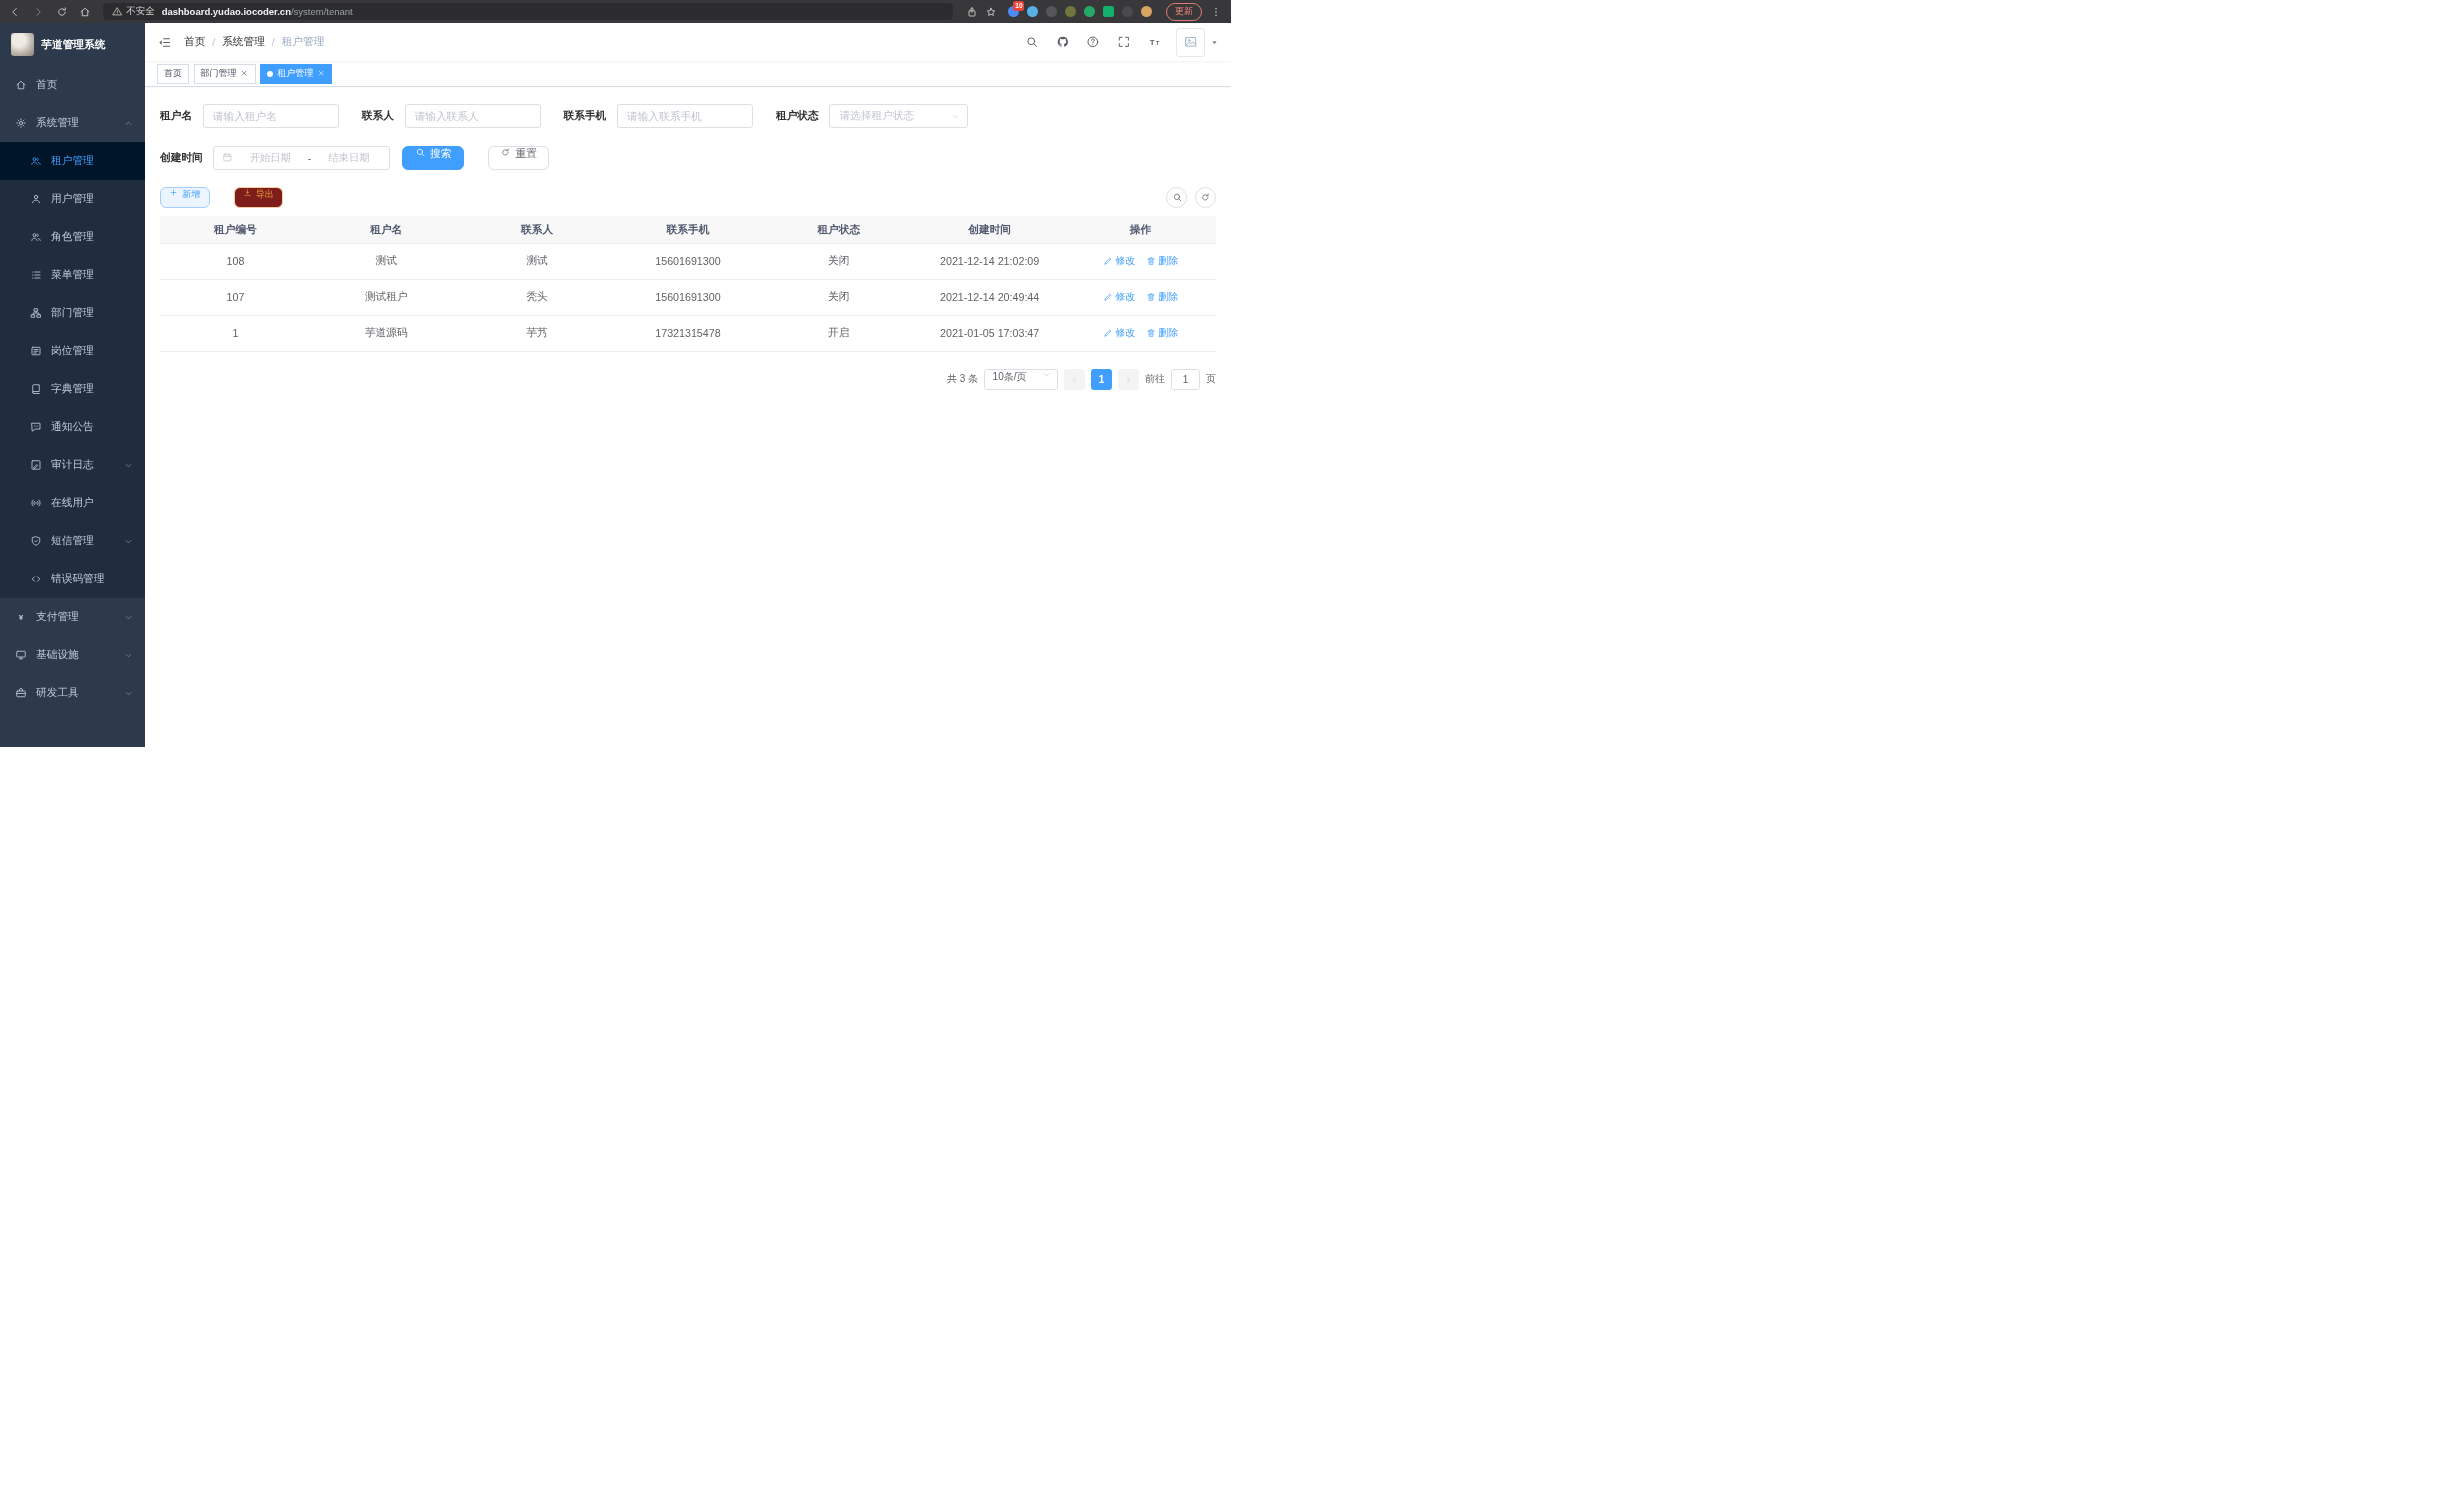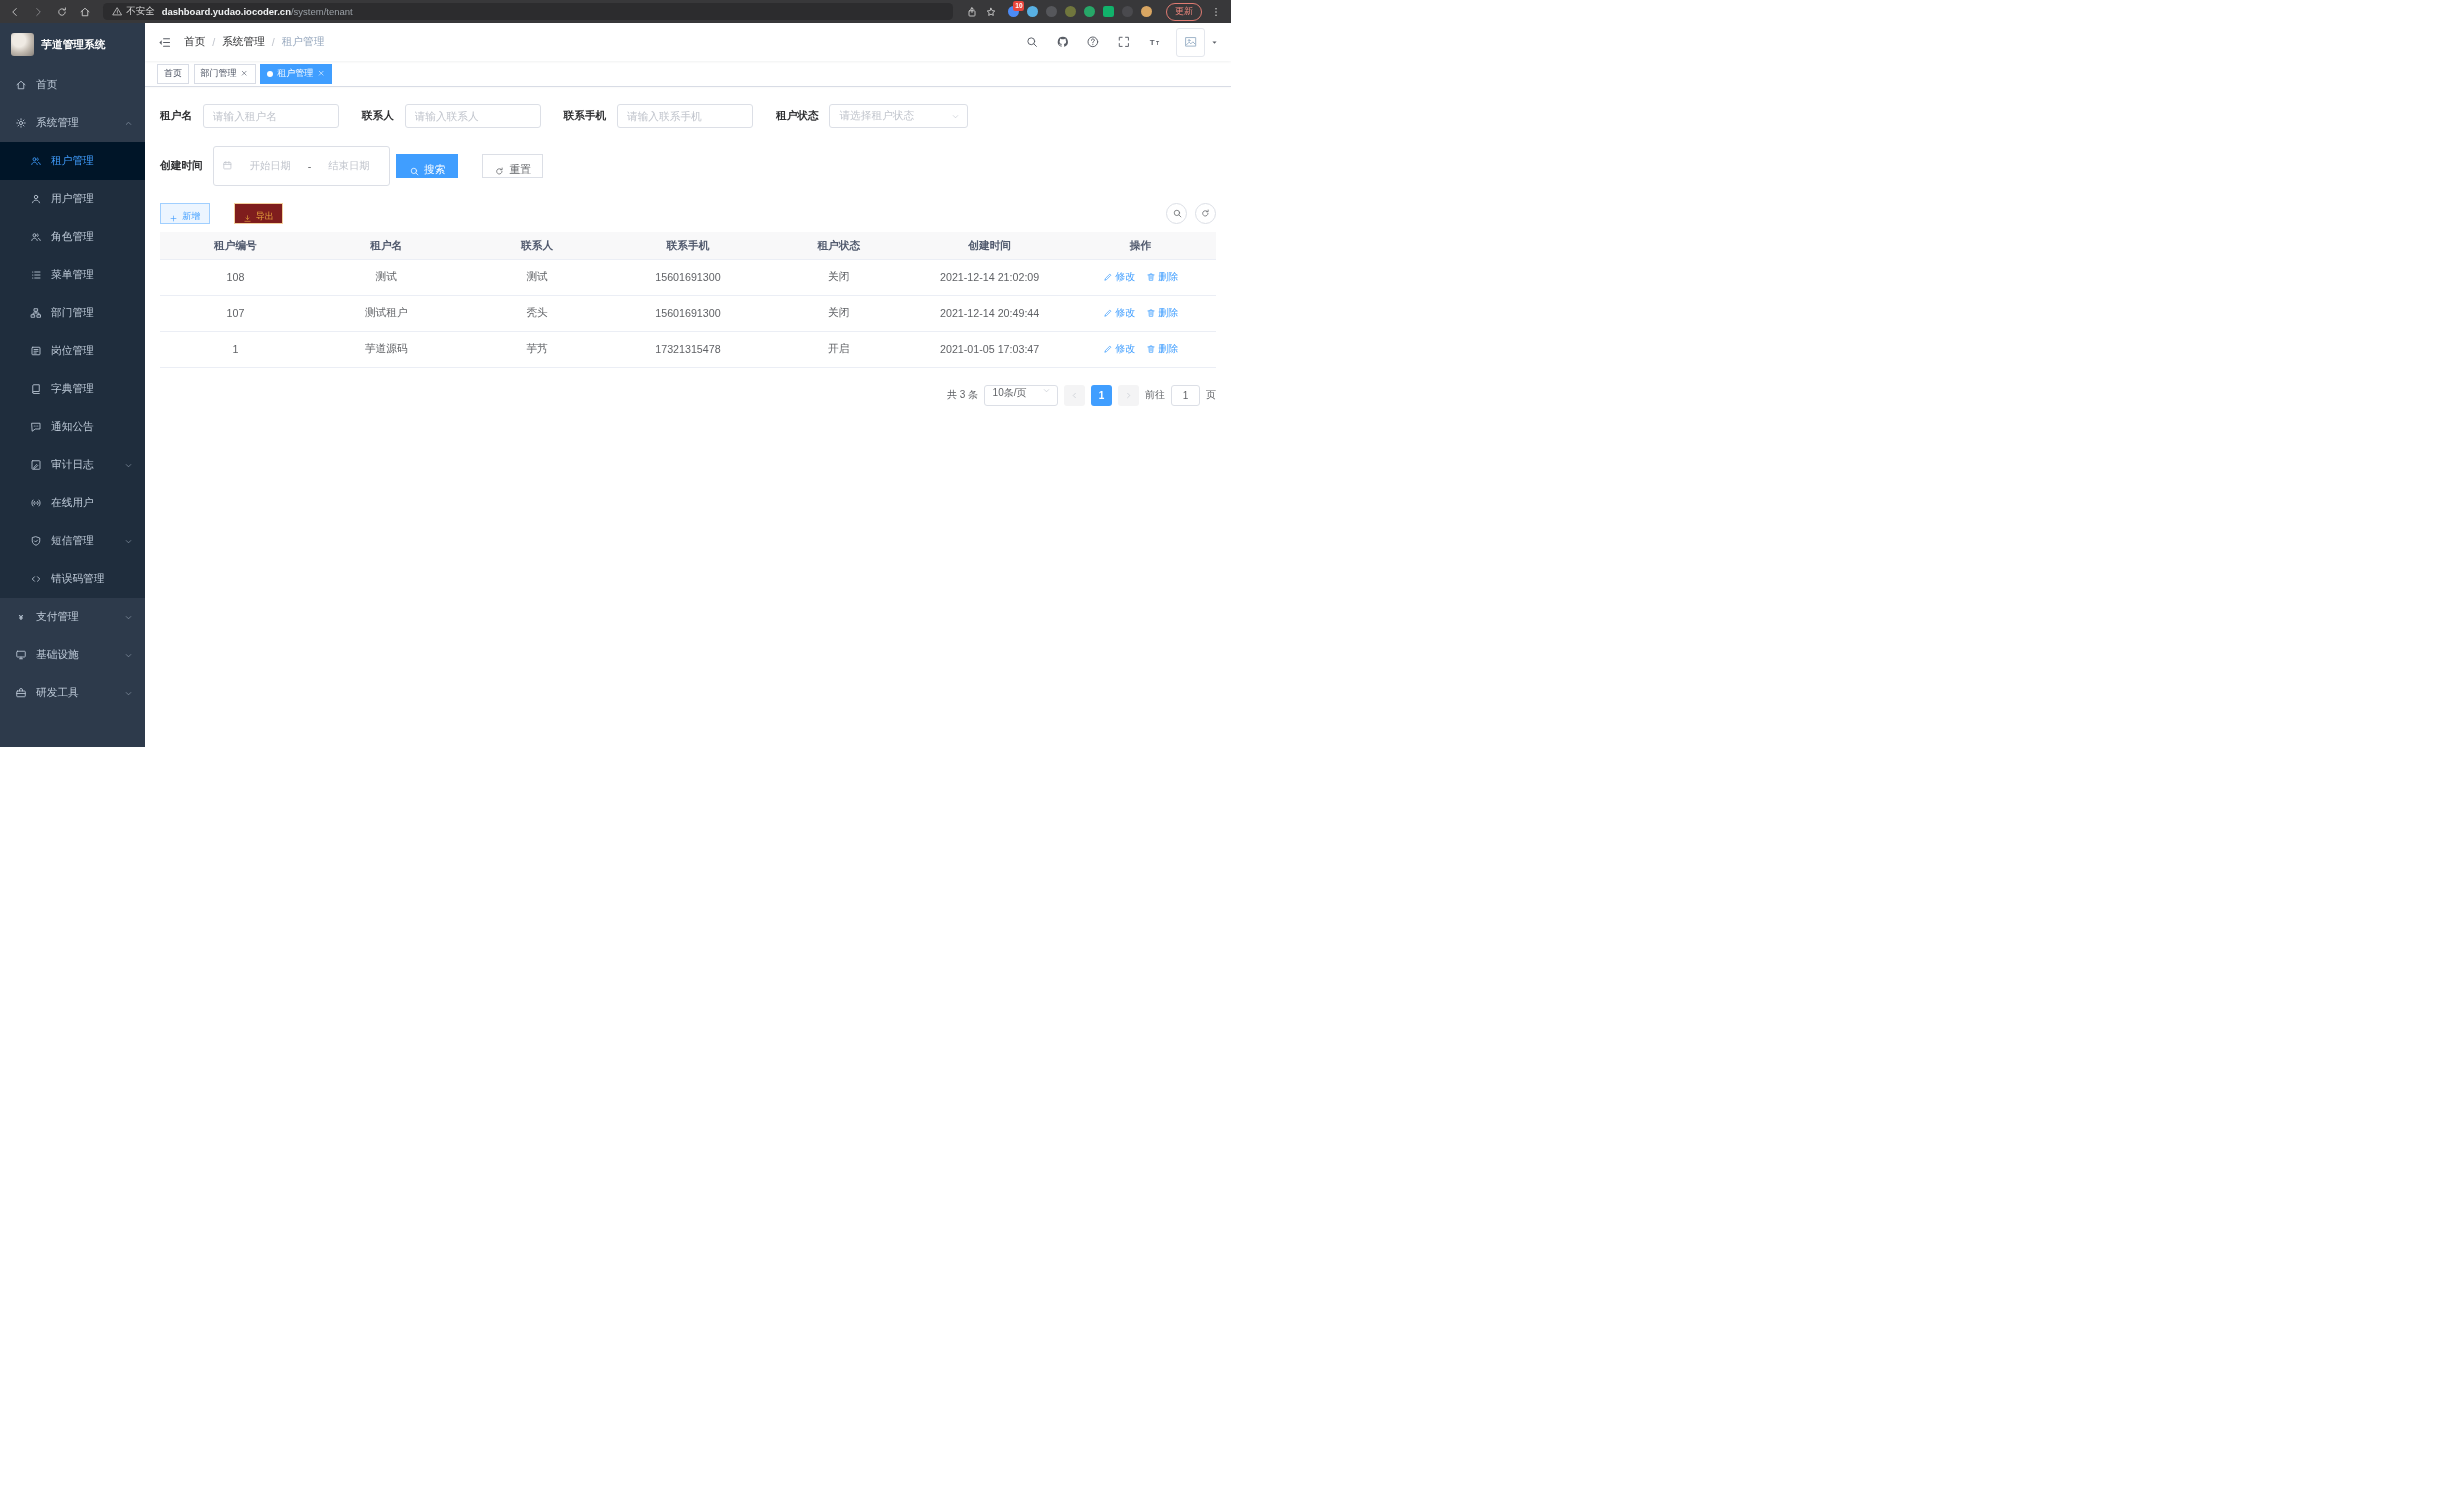--- a/index.html
+++ b/index.html
@@ -65,24 +65,24 @@
   .content{flex:1;padding:17px 15px 0;overflow:hidden}
   .filter-row{display:flex;align-items:center;margin-bottom:17.5px}
   .f-item{display:flex;align-items:center;margin-right:23px}
   .f-label{font-weight:700;color:#303133;margin-right:10.7px;white-space:nowrap}
   .el-input{height:24px;border:0.8px solid #dcdfe6;border-radius:3px;background:#fff;display:flex;align-items:center}
   .el-input.text{width:136px}
   input.el-inner{border:none;outline:none;height:100%;width:100%;padding:0 9px;font-size:10.7px;color:#606266;background:transparent;font-family:inherit}
   input.el-inner::placeholder{color:#c0c4cc}
   .el-select{width:139px;height:24px;border:0.8px solid #dcdfe6;border-radius:3px;display:flex;align-items:center;justify-content:space-between;padding:0 7.6px 0 9px;color:#c0c4cc;cursor:pointer;background:#fff}
   .el-select .icon{color:#c0c4cc}
-  .date-range{width:177px;height:40px;border:0.8px solid #dcdfe6;border-radius:3px;display:flex;align-items:center;gap:4.6px;padding:0 7.6px;color:#c0c4cc;cursor:text;background:#fff;margin-right:6px}
+  .date-range{width:177px;height:24px;border:0.8px solid #dcdfe6;border-radius:3px;display:flex;align-items:center;gap:4.6px;padding:0 7.6px;color:#c0c4cc;cursor:text;background:#fff;margin-right:12px}
   .date-range .ph{flex:1;text-align:center;font-size:10.3px;white-space:nowrap}
   .date-range .sep{color:#606266}
-  .btn{height:24px;border-radius:0;border:0.8px solid #dcdfe6;background:#fff;color:#606266;font-size:10.7px;display:inline-flex;align-items:flex-end;gap:4.6px;padding:0 11.4px;cursor:pointer;font-family:inherit;white-space:nowrap}
+  .btn{height:24px;border-radius:6px;border:0.8px solid #dcdfe6;background:#fff;color:#606266;font-size:10.7px;display:inline-flex;align-items:flex-start;gap:4.6px;padding:0 11.4px;cursor:pointer;font-family:inherit;white-space:nowrap}
   .btn.primary{background:#409eff;border-color:#409eff;color:#fff}
   .btn + .btn{margin-left:24px}
   .btn.mini{height:21px;font-size:9px;padding:0 8.4px;gap:3.8px}
   .btn.plain-primary{background:#ecf5ff;border-color:#a0cfff;color:#409eff}
   .btn.plain-warning{background:#7f1d1d;border-color:#f3d19e;color:#e6a23c}
   .action-row{display:flex;align-items:center;margin:0 0 8.4px}
   .spacer{flex:1}
   .circle-btn{width:21px;height:21px;border-radius:50%;border:0.8px solid #dcdfe6;background:#fff;color:#606266;display:inline-flex;align-items:center;justify-content:center;cursor:pointer;margin-left:7.6px;padding:0}
   table.data{width:100%;border-collapse:collapse;table-layout:fixed}
   table.data th{background:#f8f8f9;color:#515a6e;font-weight:700;font-size:10.7px;height:27px;border-bottom:0.8px solid #ebeef5;text-align:center;white-space:nowrap}

